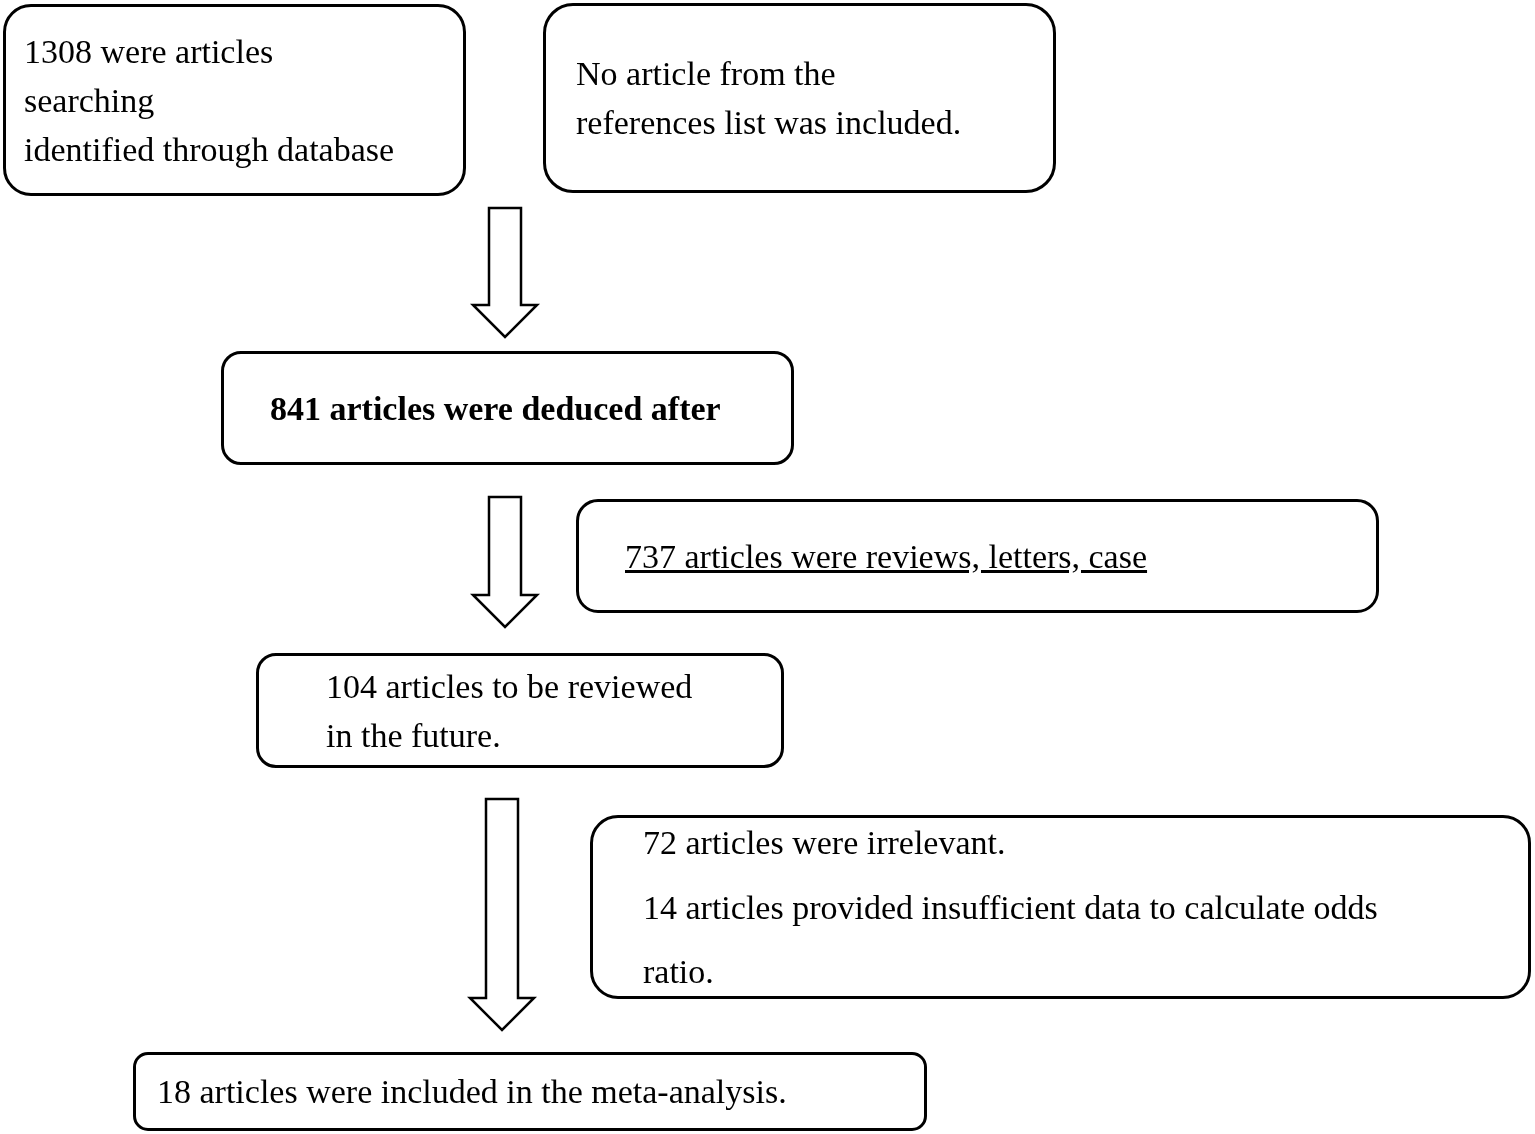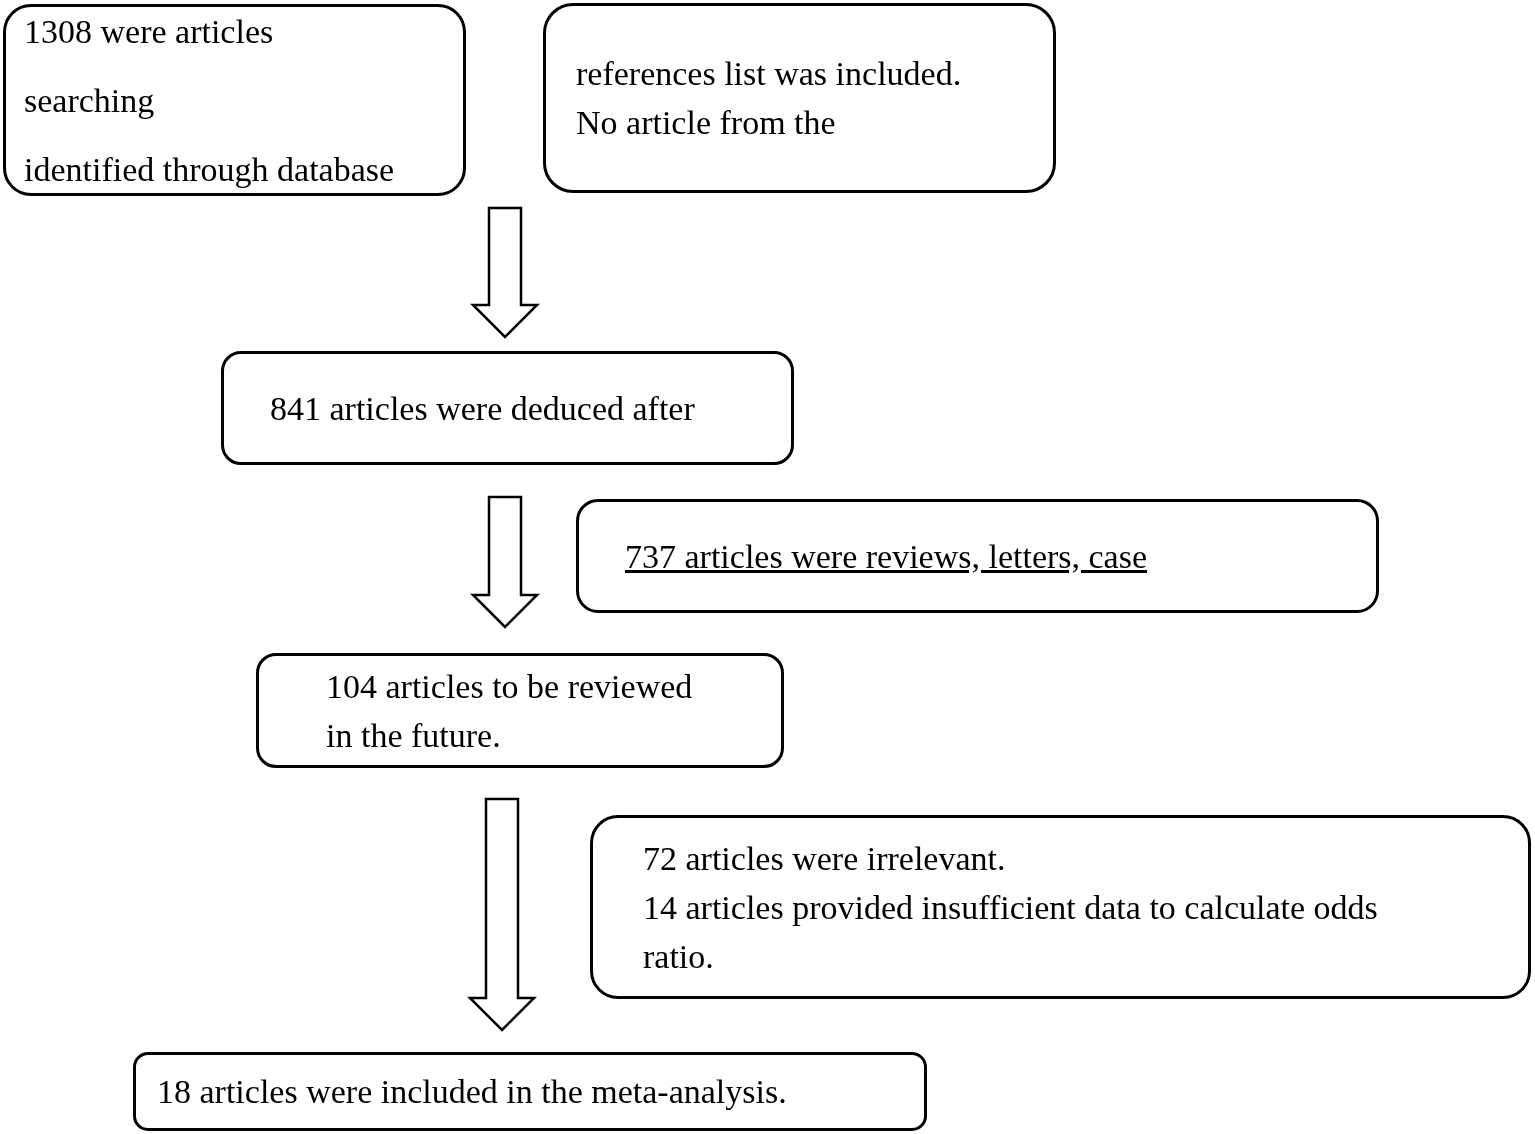--- a/index.html
+++ b/index.html
@@ -27,46 +27,46 @@
     font-size: 34px;
     line-height: 49px;
   }
   .line {
     white-space: nowrap;
   }
   .arrow {
     position: absolute;
   }
   
-  #b1 { left: 3px;   top: 4px;    width: 463px; height: 192px; padding-left: 18px;  border-radius: 28px; gap: 20px; }
+  #b1 { left: 3px;   top: 4px;    width: 463px; height: 192px; padding-left: 18px;  border-radius: 28px; }
   #b2 { left: 543px; top: 3px;    width: 513px; height: 190px; padding-left: 30px;  border-radius: 30px; }
-  #b3 { left: 221px; top: 351px;  width: 573px; height: 114px; padding-left: 46px;  border-radius: 20px; }
+  #b3 { left: 221px; top: 351px;  width: 573px; height: 114px; padding-left: 46px;  border-radius: 20px; font-weight: bold; }
   #b4 { left: 576px; top: 499px;  width: 803px; height: 114px; padding-left: 46px;  border-radius: 22px; text-decoration: underline; }
   #b5 { left: 256px; top: 653px;  width: 528px; height: 115px; padding-left: 67px;  border-radius: 20px; }
-  #b6 { left: 590px; top: 815px;  width: 941px; height: 184px; padding-left: 50px;  border-radius: 28px; }
+  #b6 { left: 590px; top: 815px;  width: 941px; height: 184px; padding-left: 50px;  border-radius: 28px; justify-content: space-between; }
   #b7 { left: 133px; top: 1052px; width: 794px; height: 79px;  padding-left: 21px;  border-radius: 15px; }
   
   #a1 { left: 470px; top: 206px; }
   #a2 { left: 470px; top: 495px; }
   #a3 { left: 467px; top: 797px; }
 </style>
 </head>
 <body>
 
 <div class="canvas">
 
   <div class="box" id="b1">
     <div class="line">1308 were articles</div>
     <div class="line">searching</div>
     <div class="line">identified through database</div>
   </div>
 
   <div class="box" id="b2">
+    <div class="line">No article from the</div>
     <div class="line">references list was included.</div>
-    <div class="line">No article from the</div>
   </div>
 
   <svg class="arrow" id="a1" width="70" height="134" viewBox="0 0 70 134">
     <polygon points="19,2 51,2 51,99 67,99 35,131 3,99 19,99" fill="#ffffff" stroke="#000000" stroke-width="2.5" stroke-linejoin="miter"></polygon>
   </svg>
 
   <div class="box" id="b3">
     <div class="line">841 articles were deduced after</div>
   </div>
 

